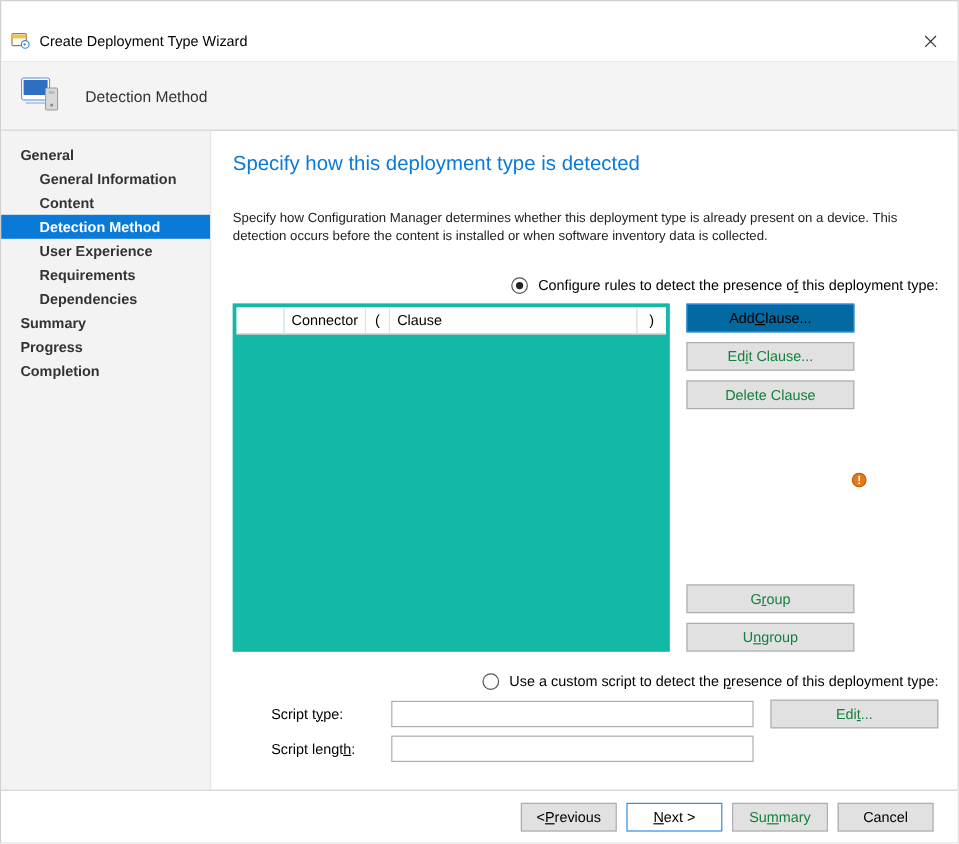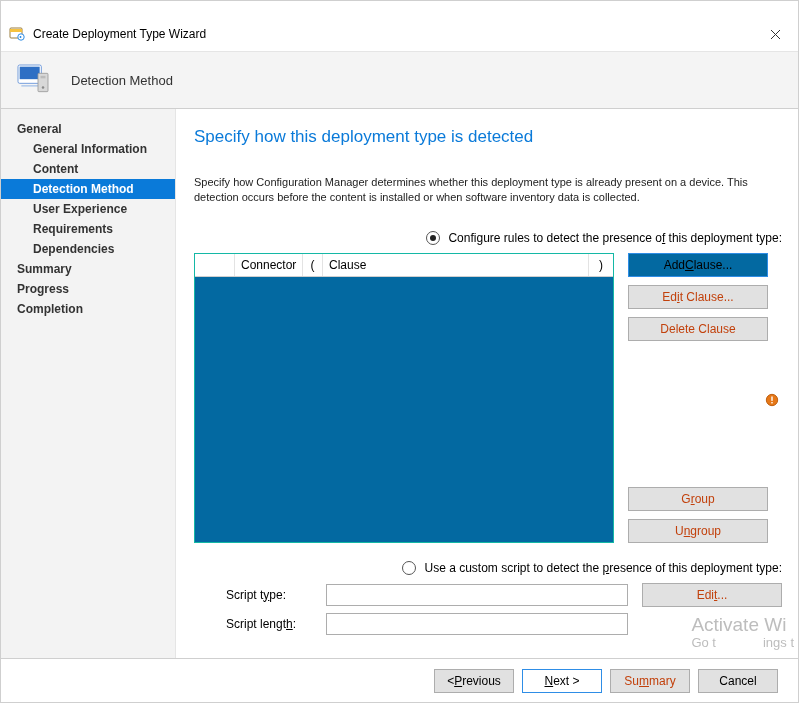--- a/index.html
+++ b/index.html
@@ -59,21 +59,21 @@
     width:12px;height:12px;border:1px solid #555;border-radius:50%;margin-right:8px;
     display:flex;align-items:center;justify-content:center;flex-shrink:0;
   }
   .radio-dot.checked::after{content:"";width:6px;height:6px;background:#222;border-radius:50%;}
   .radio-label{font-size:12px;}
   .ul{text-decoration:underline;}
 
   
   .rules-area{display:flex;align-items:flex-start;margin-bottom:14px;}
   .rules-table{
-    width:420px;height:290px;border:1px solid #14b8a6;background:#0369a1;
+    width:364px;height:290px;border:3px solid #14b8a6;background:#14b8a6;
     display:flex;flex-direction:column;box-sizing:border-box;
   }
   .table-header{
     height:22px;display:flex;border-bottom:1px solid #cfcfcf;font-size:12px;
   }
   .th{
     border-right:1px solid #e3e3e3;box-sizing:border-box;
     display:flex;align-items:center;padding-left:6px;background:#fff;
   }
   .th.icon{width:40px;padding:0;}
@@ -85,21 +85,21 @@
   .rules-buttons{
     width:140px;margin-left:14px;display:flex;flex-direction:column;position:relative;
     height:290px;
   }
   .btn{
     height:24px;border:1px solid #adadad;background:#e1e1e1;font-size:12px;
     display:flex;align-items:center;justify-content:center;margin-bottom:8px;
     cursor:default;box-sizing:border-box;font-family:inherit;
   }
   .btn.highlight{background:#0369a1;border-color:#2e8de6;}
-  .btn.disabled{color:#c2410c;}
+  .btn.disabled{color:#15803d;}
   .btn.group-btn{margin-top:auto;}
   .warn-icon{
     position:absolute;right:-11px;top:140px;width:14px;height:14px;
   }
 
   
   .script-section{margin-top:4px;}
   .script-row{display:flex;align-items:center;margin-top:6px;}
   .script-label{width:100px;padding-left:32px;font-size:12px;}
   .script-input{
@@ -246,24 +246,20 @@
         </div>
 
         <div class="script-row">
           <span class="script-label">
             <span>Script lengt</span><span class="ul">h</span><span>:</span>
           </span>
           <input class="script-input" readonly="" value="" style="">
         </div>
       </div>
 
-      <div class="watermark">
-        <div class="wm-line1">Activate Wi</div>
-        <div class="wm-line2"><span>Go t</span>&nbsp;&nbsp;&nbsp;&nbsp;&nbsp;&nbsp;&nbsp;&nbsp;&nbsp;&nbsp;&nbsp;&nbsp;&nbsp;<span>ings t</span></div>
-      </div>
     </div>
   </div>
 
   <div class="footer">
     <div class="btn">
       <span>&lt; </span>
         <span class="ul">P</span>
         <span>revious</span>
     </div>
     <div class="btn next">

